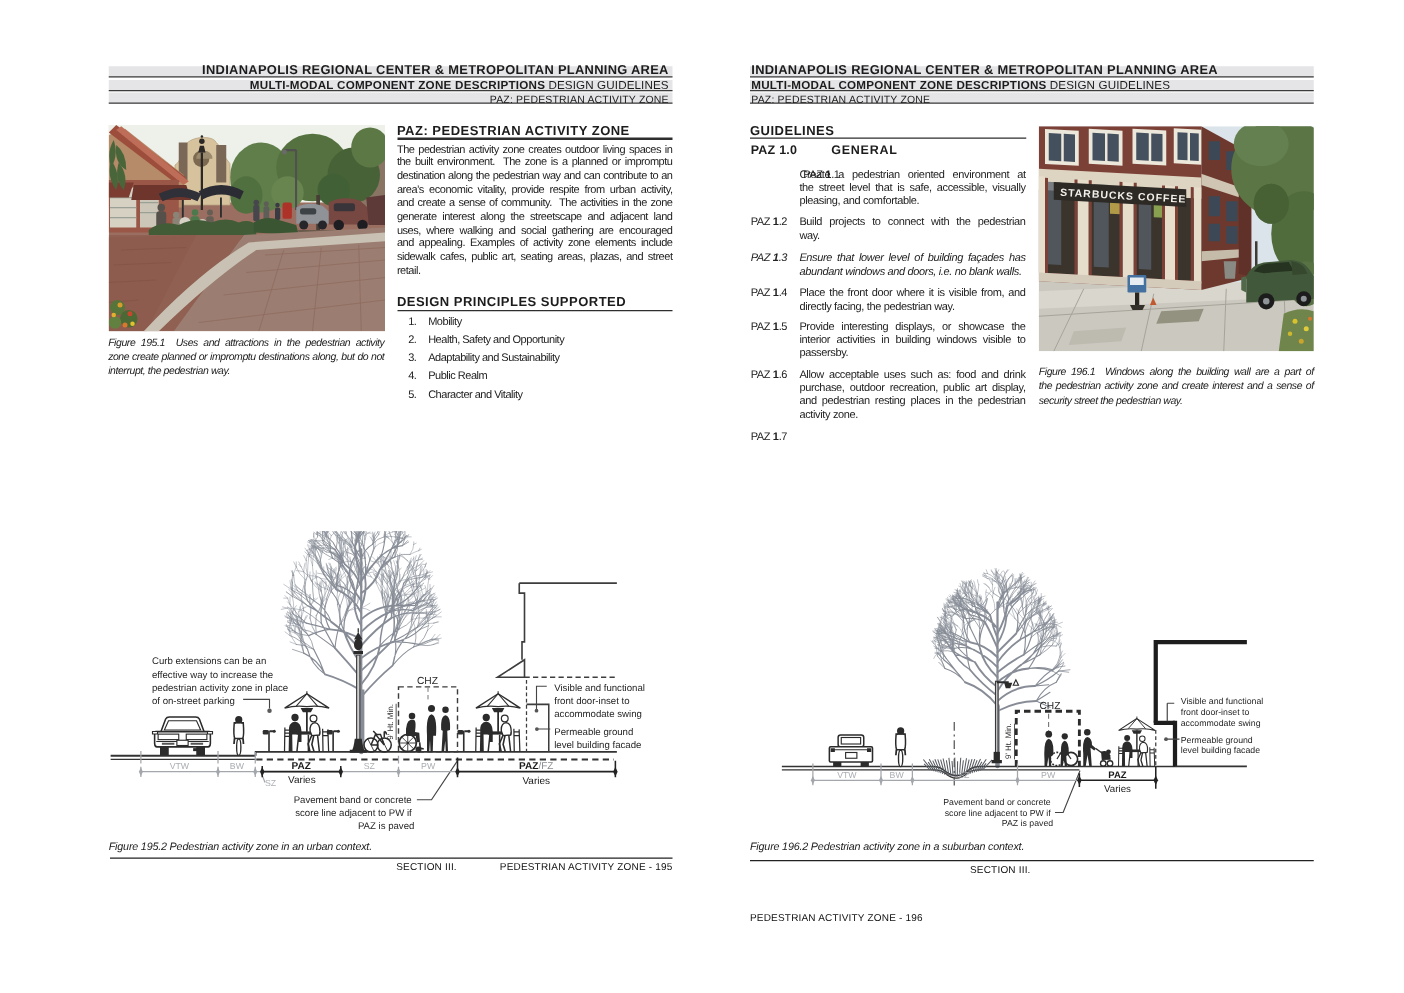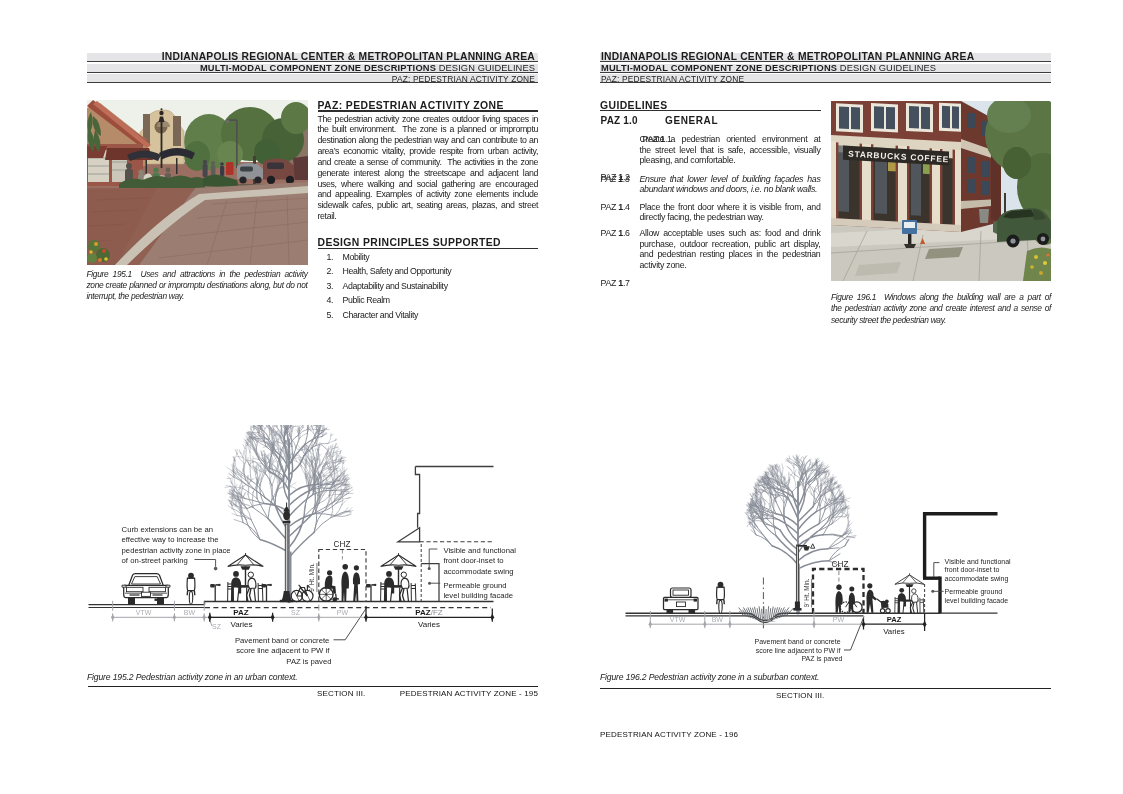--- a/index.html
+++ b/index.html
@@ -254,35 +254,47 @@
 <div style="position:relative;margin-bottom:6.6px;">
       <span style="position:absolute;left:0;top:0;margin-left:42px;">PAZ <b>1</b>.1</span>
       <div style="margin-left:39px;">
         <div class="jline">Create a pedestrian oriented environment at</div>
         <div class="jline">the street level that is safe, accessible, visually</div>
         <div class="jlast">pleasing, and comfortable.</div>
       </div>
     </div>
 <div style="position:relative;margin-bottom:8.0px;">
       <span style="position:absolute;left:0;top:0;">PAZ <b>1</b>.2</span>
+      <div style="margin-left:39px;">
+        <div class="jline">Build projects to connect with the pedestrian</div>
+        <div class="jlast">way.</div>
+      </div>
     </div>
 <div style="position:relative;margin-bottom:7.3px;font-style:italic;">
       <span style="position:absolute;left:0;top:0;">PAZ <b>1</b>.3</span>
       <div style="margin-left:39px;">
         <div class="jline">Ensure that lower level of building façades has</div>
         <div class="jlast">abundant windows and doors, i.e. no blank walls.</div>
       </div>
     </div>
 <div style="position:relative;margin-bottom:5.6px;">
       <span style="position:absolute;left:0;top:0;">PAZ <b>1</b>.4</span>
       <div style="margin-left:39px;">
         <div class="jline">Place the front door where it is visible from, and</div>
         <div class="jlast">directly facing, the pedestrian way.</div>
       </div>
     </div>
+<div style="position:relative;margin-bottom:6.9px;">
+      <span style="position:absolute;left:0;top:0;">PAZ <b>1</b>.5</span>
+      <div style="margin-left:39px;">
+        <div class="jline">Provide interesting displays, or showcase the</div>
+        <div class="jline">interior activities in building windows visible to</div>
+        <div class="jlast">passersby.</div>
+      </div>
+    </div>
 <div style="position:relative;margin-bottom:7.5px;">
       <span style="position:absolute;left:0;top:0;">PAZ <b>1</b>.6</span>
       <div style="margin-left:39px;">
         <div class="jline">Allow acceptable uses such as: food and drink</div>
         <div class="jline">purchase, outdoor recreation, public art display,</div>
         <div class="jline">and pedestrian resting places in the pedestrian</div>
         <div class="jlast">activity zone.</div>
       </div>
     </div>
 <div style="position:relative;">

